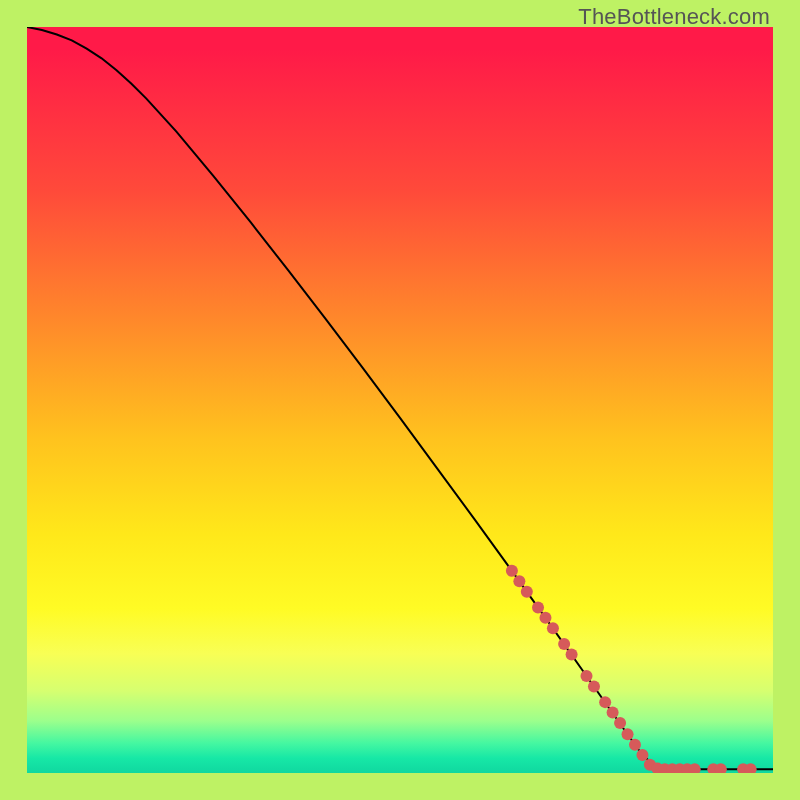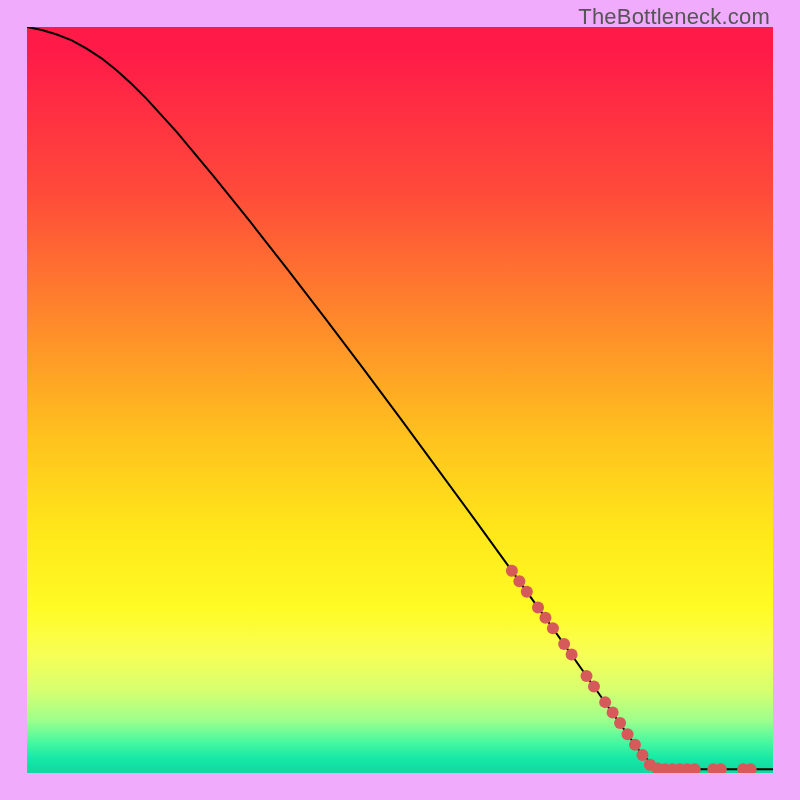--- a/index.html
+++ b/index.html
@@ -10,21 +10,21 @@
     overflow: hidden;
     background: #000;
     font-family: Arial, Helvetica, sans-serif;
   }
   .frame {
     position: absolute;
     left: 0;
     top: 0;
     width: 800px;
     height: 800px;
-    background: #f0abfc;
+    background: #bef264;
   }
   .plot-area {
     position: absolute;
     left: 27px;
     top: 27px;
     width: 746px;
     height: 746px;
     overflow: hidden;
   }
   .gradient-bg {

